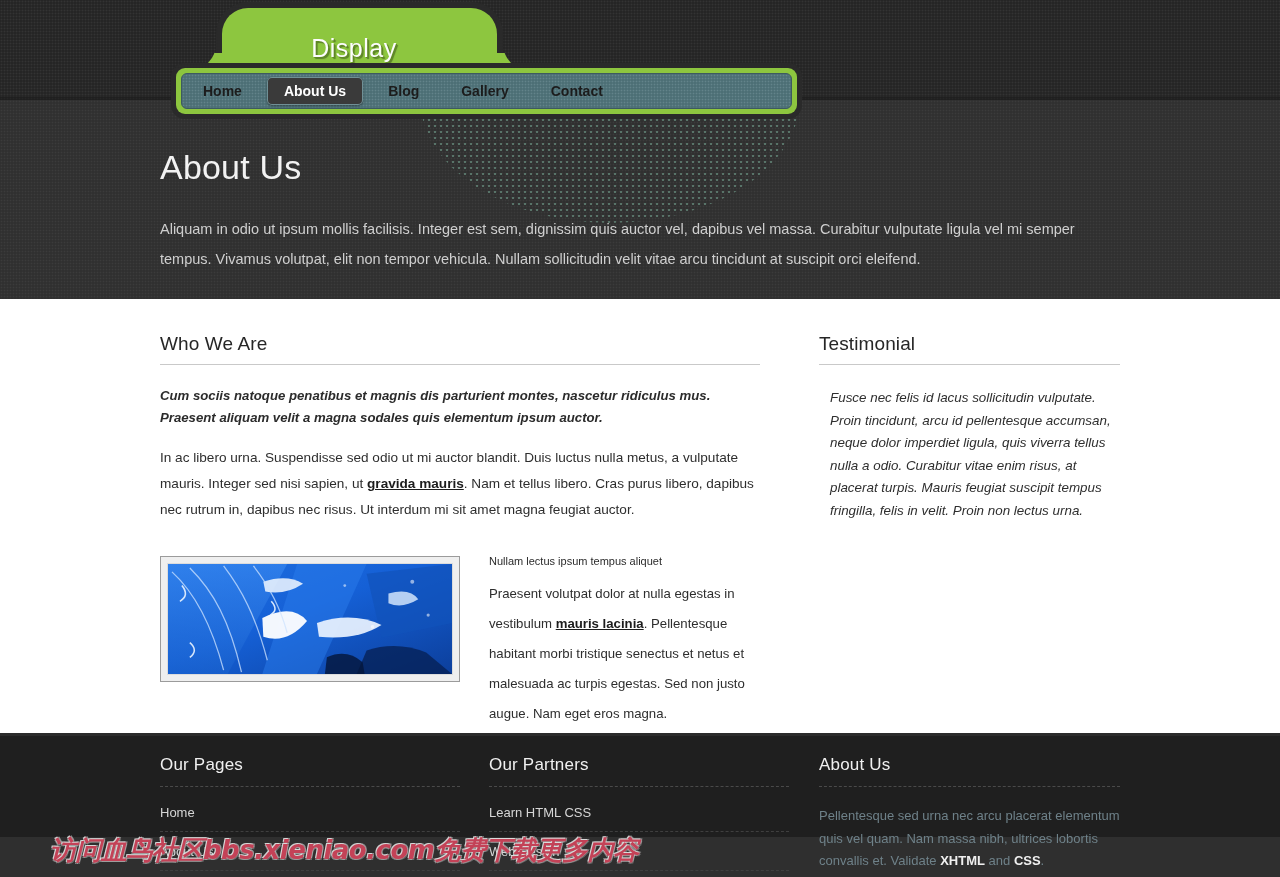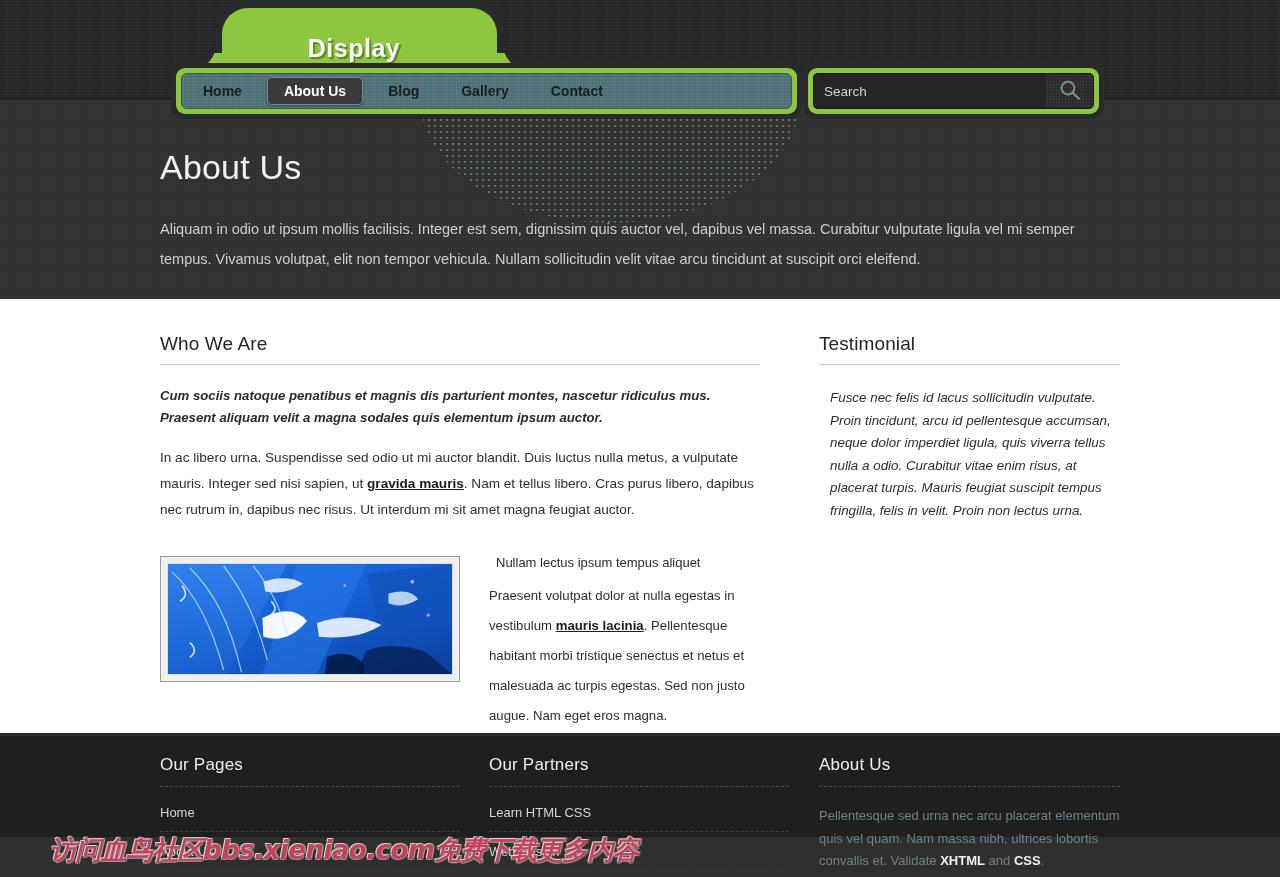--- a/index.html
+++ b/index.html
@@ -63,21 +63,21 @@
     box-shadow:0 0 0 6px #2a2a2a;
   }
   #logo-tab:before, #logo-tab:after{
     content:""; position:absolute; bottom:0; width:26px; height:26px;
     background:transparent;
   }
   #logo-tab:before{ left:-32px; border-bottom-right-radius:26px; box-shadow:9px 9px 0 0 #8dc63f; }
   #logo-tab:after{ right:-32px; border-bottom-left-radius:26px; box-shadow:-9px 9px 0 0 #8dc63f; }
   #logo-text{
     position:absolute; left:0; top:26px; width:264px; text-align:center;
-    font-size:25px; font-weight:bold; color:#fdfdfd;
+    font-size:25px; font-weight:normal; color:#fdfdfd;
     text-shadow:1px 1px 0 #5f8a24, 2px 2px 1px rgba(0,0,0,.35);
     letter-spacing:.5px;
   }
 
   #navbar{
     position:absolute; left:176px; top:68px; width:621px; height:46px;
     background:#8dc63f; border-radius:9px;
     box-shadow:0 0 0 5px #2a2a2a;
     padding:5px;
   }
@@ -155,23 +155,22 @@
   #thumb{
     position:absolute; left:0; top:0; width:300px; height:126px;
     background:#efefef; border:1px solid #9b9b9b; padding:6px;
   }
   #thumbimg{
     width:286px; height:112px; display:block;
     border:1px solid #dcdcdc;
   }
   #media-text{ position:absolute; left:329px; top:0; width:271px; }
   h3.mt{
-    font-size:13px; font-weight:400; color:#2b2b2b; line-height:1;
+    font-size:11px; font-weight:400; color:#2b2b2b; line-height:1;
     padding-bottom:12px;
-    margin-left:7px;
   }
   p.mbody{ font-size:13.2px; color:#2e2e2e; line-height:30px; }
 
   p.quote{
     font-size:13.4px; font-style:italic; color:#2e2e2e; line-height:22.5px;
     padding:22px 0 0 11px; width:299px;
   }
   p.cite{
     font-size:13.4px; font-style:italic; font-weight:bold; color:#1e1e1e;
     padding:20px 0 0 11px;
@@ -241,29 +240,20 @@
   <nav id="navbar">
     <div id="navinner">
       <div class="navitem">Home</div>
       <div class="navitem active">About Us</div>
       <div class="navitem">Blog</div>
       <div class="navitem">Gallery</div>
       <div class="navitem">Contact</div>
     </div>
   </nav>
 
-  <div id="searchbox">
-    <input id="searchfield" type="text" placeholder="Search" style="">
-    <div id="searchbtn">
-      <svg width="26" height="26" viewBox="0 0 26 26">
-        <circle cx="11" cy="10" r="6.4" fill="none" stroke="#6f8f8a" stroke-width="2.1"></circle>
-        <line x1="15.4" y1="14.6" x2="22" y2="20.6" stroke="#6f8f8a" stroke-width="2.1" stroke-linecap="round"></line>
-      </svg>
-    </div>
-  </div>
 </div>
 
 <div id="main">
 
   <div id="col-left">
     <h2 class="sect">Who We Are</h2>
     <div class="rule"></div>
 
     <p class="lead">Cum sociis natoque penatibus et magnis dis parturient montes, nascetur ridiculus mus. Praesent aliquam velit a magna sodales quis elementum ipsum auctor.</p>
 

